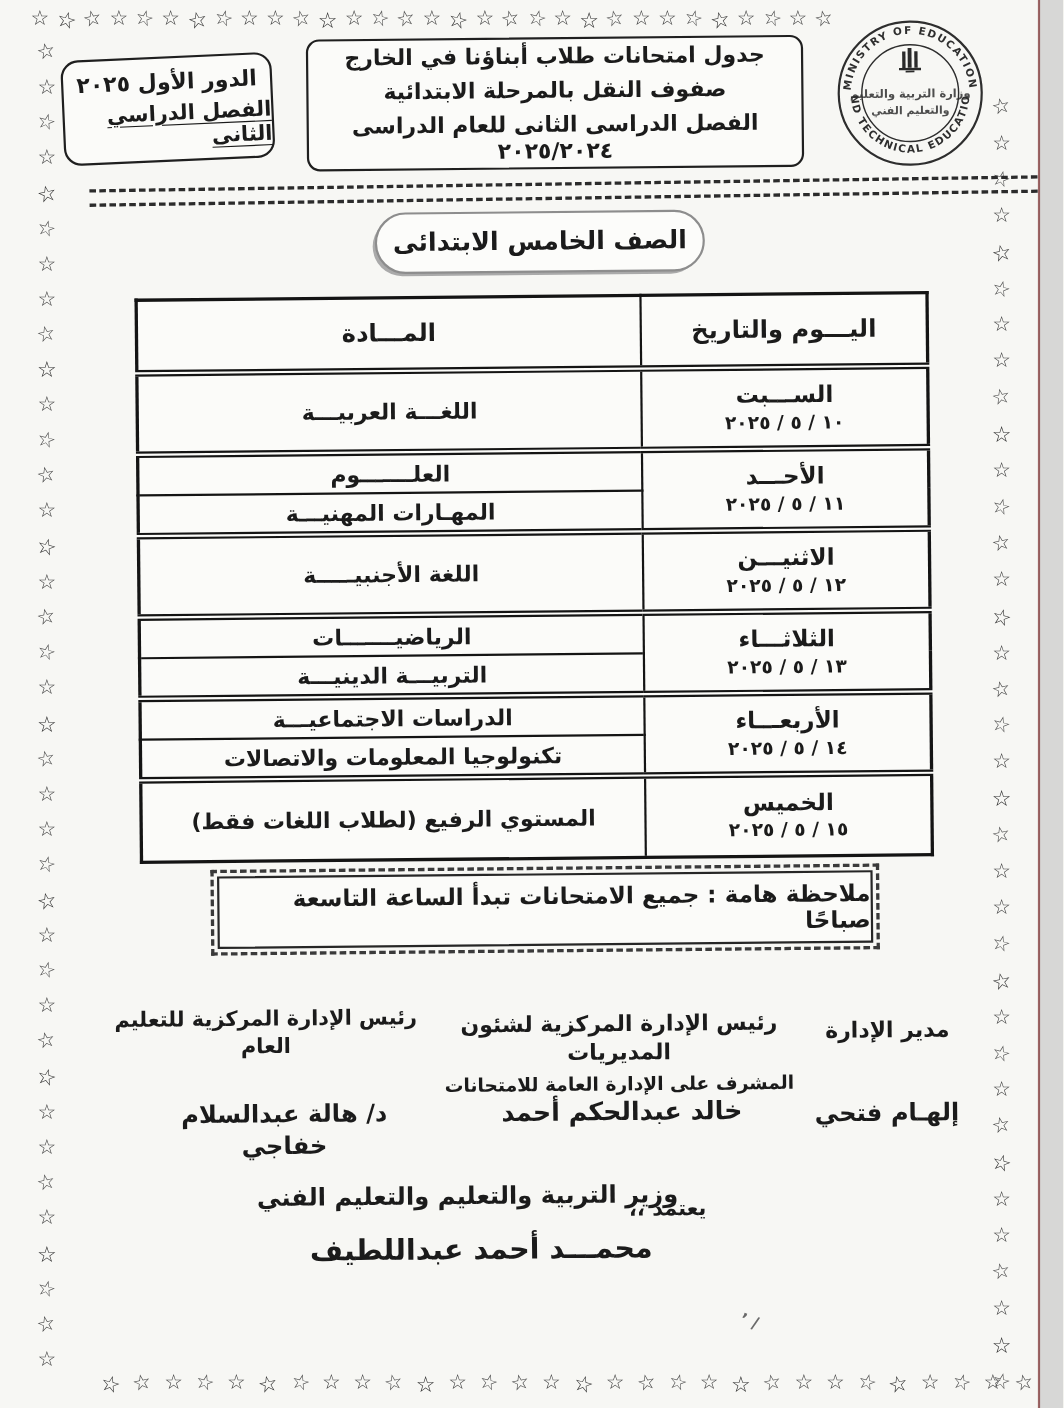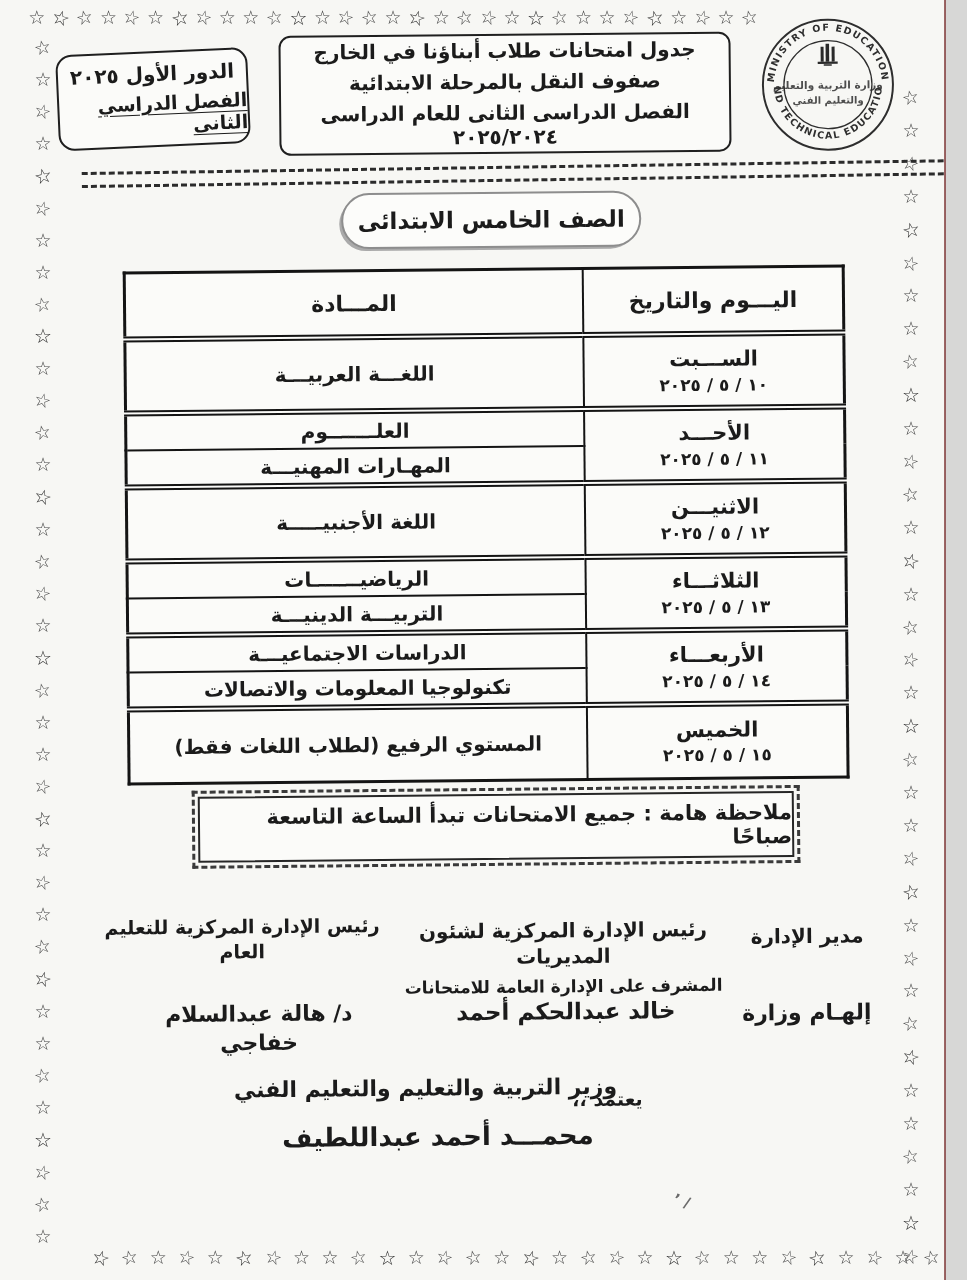--- a/index.html
+++ b/index.html
@@ -359,21 +359,21 @@
           <td class="subj-cell">المستوي الرفيع (لطلاب اللغات فقط)</td>
         </tr>
       </tbody>
   </table>
 
   <div class="note-box">
     <span>ملاحظة هامة : جميع الامتحانات تبدأ الساعة التاسعة صباحًا</span>
   </div>
 
   <div class="sig" id="sig-right-title">مدير الإدارة</div>
-  <div class="sig" id="sig-right-name">إلهـام وزارة</div>
+  <div class="sig" id="sig-right-name">إلهـام فتحي</div>
 
   <div class="sig" id="sig-mid-title">
     <div>رئيس الإدارة المركزية لشئون المديريات</div>
     <div class="sub-t">المشرف على الإدارة العامة للامتحانات</div>
   </div>
   <div class="sig" id="sig-mid-name">خالد عبدالحكم أحمد</div>
 
   <div class="sig" id="sig-left-title">رئيس الإدارة المركزية للتعليم العام</div>
   <div class="sig" id="sig-left-name">د/ هالة عبدالسلام خفاجي</div>
 

